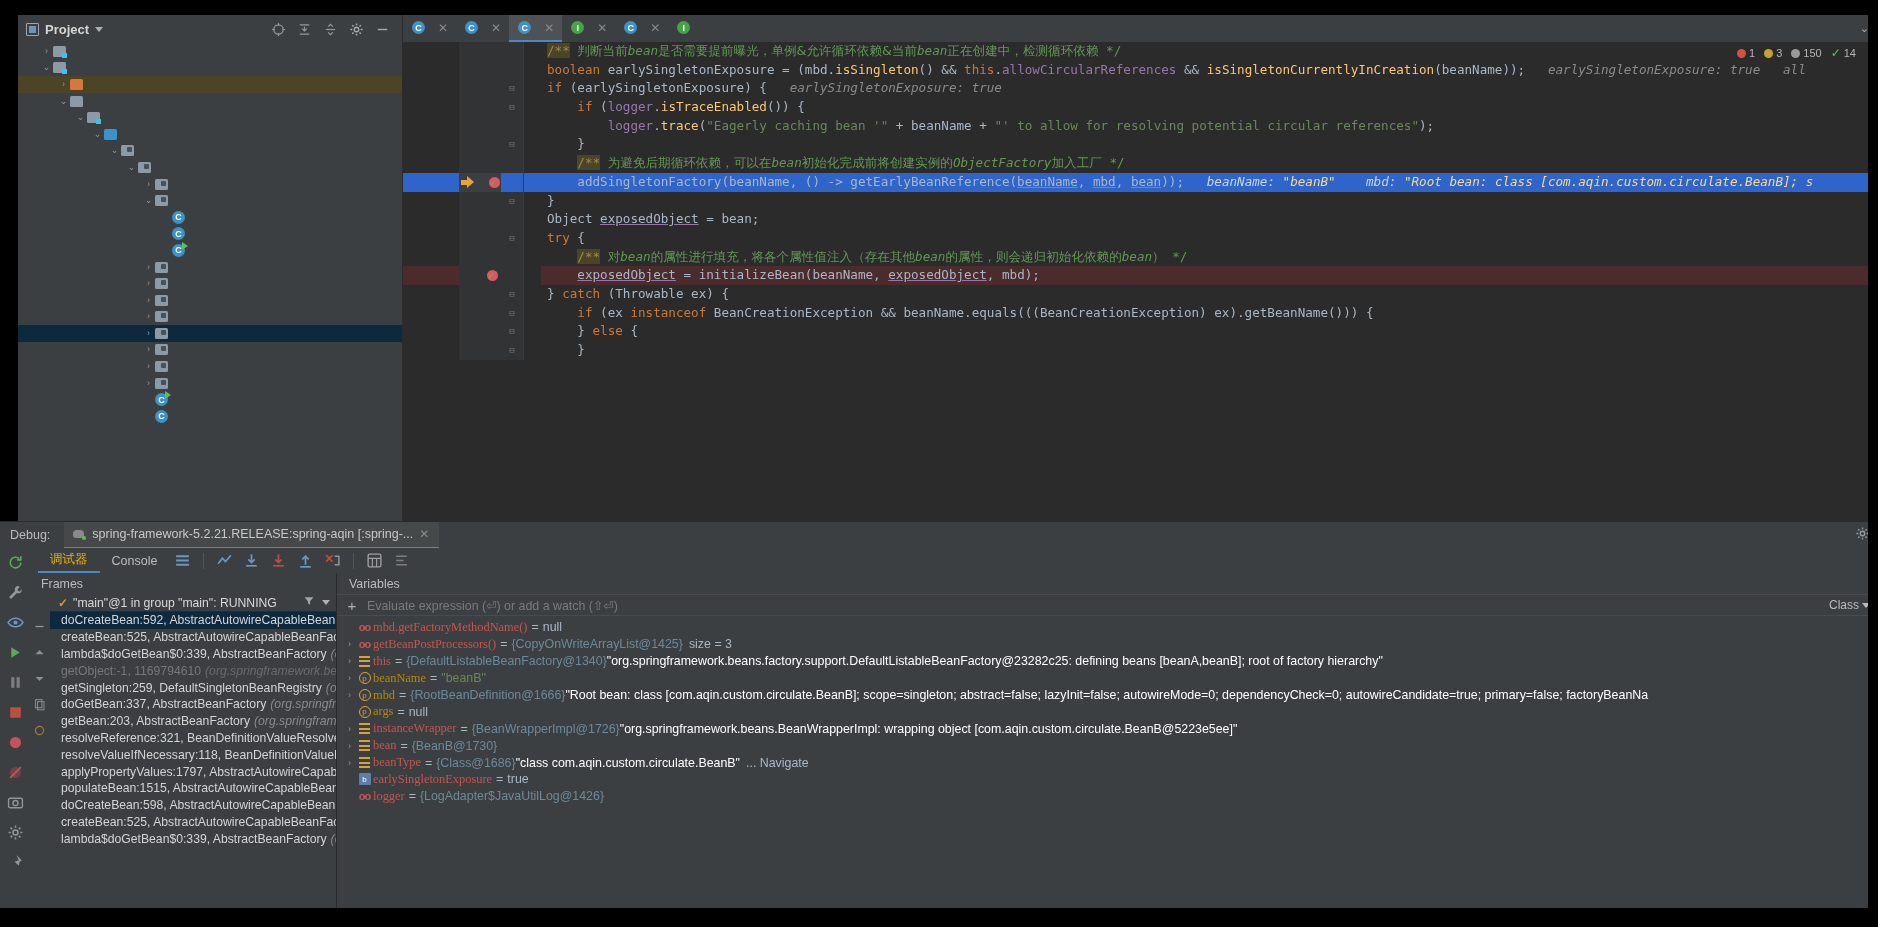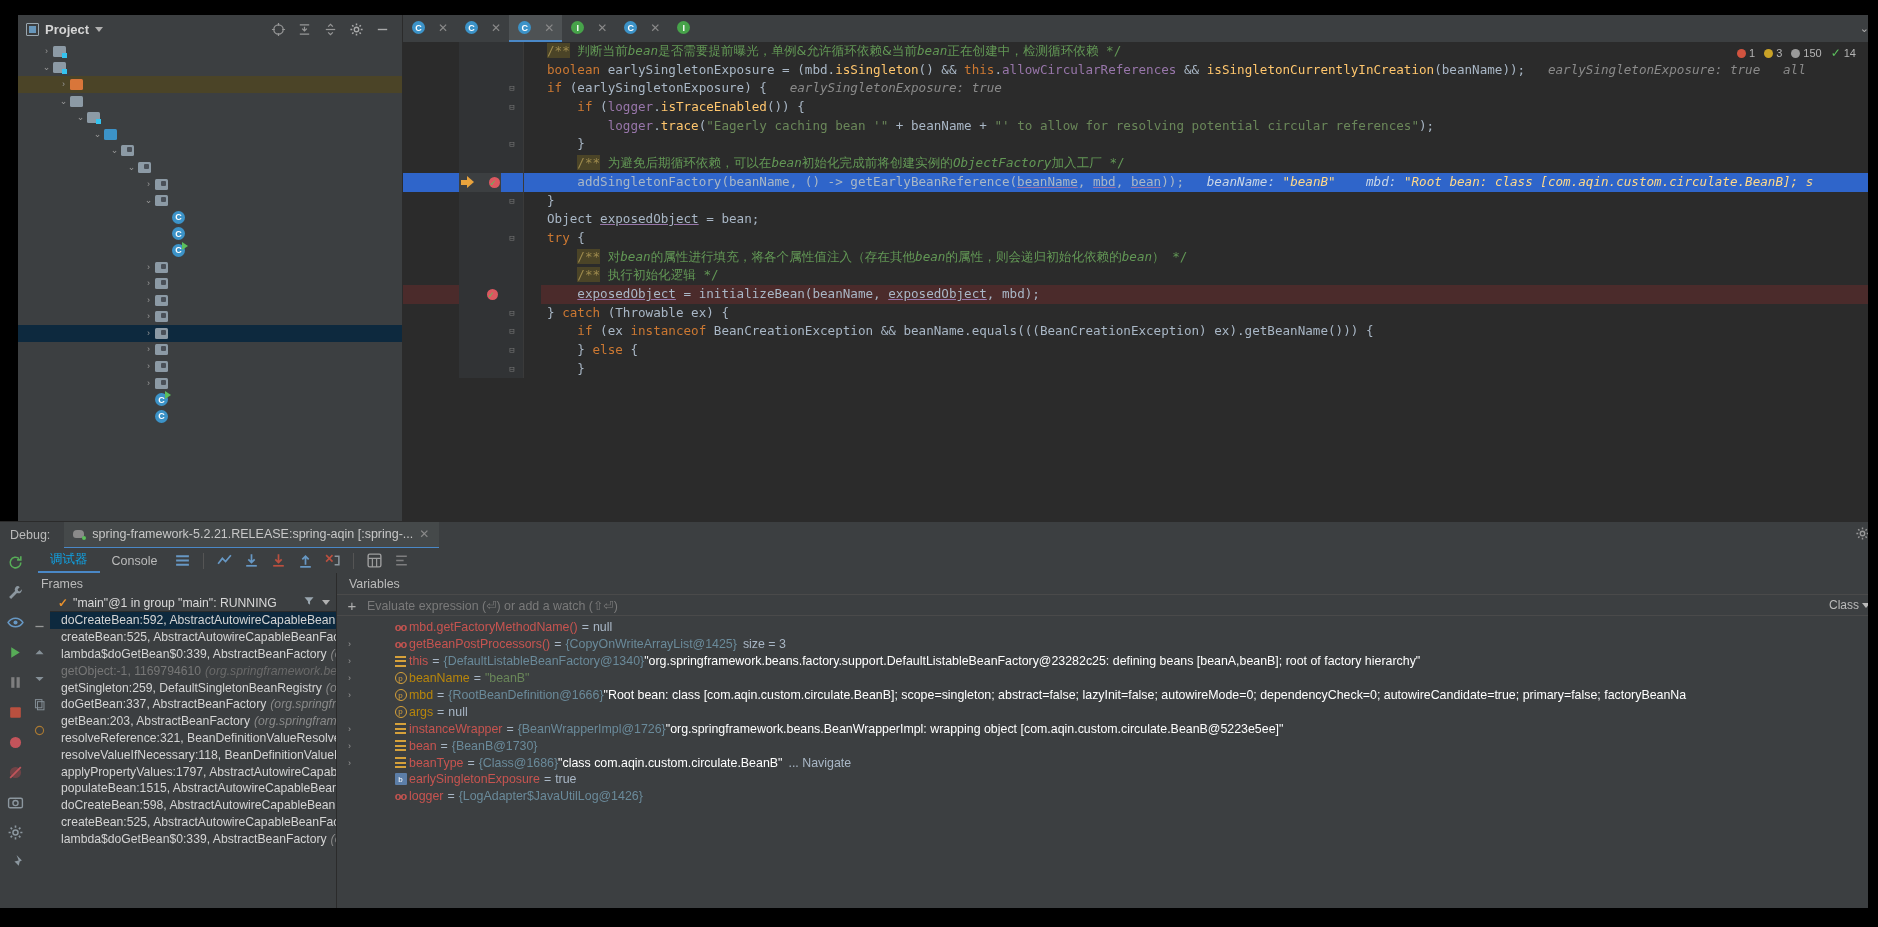--- a/index.html
+++ b/index.html
@@ -296,21 +296,21 @@
   .rail-ic { width: 17px; height: 17px; opacity: .85; }
   .dbg-main { flex: 1; min-width: 0; display: flex; flex-direction: column; }
   .dbg-tabrow {
     height: 25px; flex: none; display: flex; align-items: center; gap: 0px;
     background: #3c3f41; padding-left: 8px;
   }
   .dtab {
     font-size: 12.5px; color: #bbbbbb; padding: 0 12px; height: 25px;
     display: flex; align-items: center;
   }
-  .dtab.active { color: #0ea5e9; border-bottom: 2px solid #4a88c7; }
+  .dtab.active { color: #eab308; border-bottom: 2px solid #4a88c7; }
   .dtoolsep { width: 1px; height: 16px; background: #555; margin: 0 7px; }
   .dtool { width: 17px; height: 17px; opacity: .85; margin: 0 5px; }
   .panes { flex: 1; display: flex; min-height: 0; }
   .framespane {
     width: 307px; flex: none; display: flex; flex-direction: column;
     border-right: 1px solid #2b2b2b;
   }
   .pane-title {
     height: 21px; flex: none; font-size: 12.4px; color: #bbbbbb;
     display: flex; align-items: center; padding-left: 11px;
@@ -357,39 +357,39 @@
   .eval-right {
     margin-left: auto; display: flex; align-items: center; gap: 3px;
     padding-right: 8px; font-size: 12px; color: #bbbbbb;
   }
   .vars-list { flex: 1; overflow: hidden; font-size: 12.4px; padding-top: 3px; }
   .vrow {
     height: 16.9px; display: flex; align-items: center;
     white-space: nowrap; padding-left: 6px; color: #a9b7c6;
   }
   .vexp { width: 13px; flex: none; color: #9a9a9a; font-size: 9px; text-align: center; }
-  .vic { width: 17px; flex: none; display: flex; align-items: flex-end; justify-content: center; margin-left: 36px; }
+  .vic { width: 17px; flex: none; display: flex; align-items: flex-end; justify-content: center; }
   .mm { color: #c75450; font-weight: bold; font-size: 11px; letter-spacing: -1px; }
   .pdot {
     width: 12px; height: 12px; border-radius: 50%;
     border: 1.5px solid #d6a13a; color: #d6a13a;
     font-size: 8px; display: flex; align-items: center; justify-content: center;
     font-family: "Liberation Sans", sans-serif;
   }
   .listic {
     width: 11px; height: 11px; display: flex; flex-direction: column;
     justify-content: space-between;
   }
   .listic i { display: block; height: 2px; background: #d6a13a; }
   .boolic {
     width: 12px; height: 12px; background: #5c7ea8; color: #fff;
     font-size: 8px; display: flex; align-items: center; justify-content: center;
     border-radius: 1px;
   }
-  .vname { color: #c75450; }
+  .vname { color: #c75450; font-family: Liberation Serif, serif; }
   .vname.p { color: #b8860b; }
   .veq { color: #a9b7c6; padding: 0 4px; }
   .vref { color: #6a8a9a; }
   .vstr { color: #ffffff; }
   .vstrg { color: #6a8759; }
   .vnull { color: #a9b7c6; text-align: center; }
   .vsize { color: #a9b7c6; padding-left: 6px; }
   .vtrue { color: #a9b7c6; }
   .bottomstrip {
     position: absolute; left: 0; bottom: 0; width: 1878px; height: 19px;
@@ -698,21 +698,20 @@
             <div class="coderow"><span class="gutnum"></span><span class="gutmark"></span><span class="gutfold"><span class="fold">⊟</span></span><span class="gutbar"></span><span class="code"><span class="kw">if</span> <span class="plain">(earlySingletonExposure) {</span>   <span class="hint">earlySingletonExposure: true</span></span></div>
             <div class="coderow"><span class="gutnum"></span><span class="gutmark"></span><span class="gutfold"><span class="fold">⊟</span></span><span class="gutbar"></span><span class="code">    <span class="kw">if</span> <span class="plain">(</span><span class="fld">logger</span><span class="plain">.</span><span class="mth">isTraceEnabled</span><span class="plain">()) {</span></span></div>
             <div class="coderow"><span class="gutnum"></span><span class="gutmark"></span><span class="gutfold"></span><span class="gutbar"></span><span class="code">        <span class="fld">logger</span><span class="plain">.</span><span class="mth">trace</span><span class="plain">(</span><span class="str">"Eagerly caching bean '"</span><span class="plain"> + beanName + </span><span class="str">"' to allow for resolving potential circular references"</span><span class="plain">);</span></span></div>
             <div class="coderow"><span class="gutnum"></span><span class="gutmark"></span><span class="gutfold"><span class="fold">⊟</span></span><span class="gutbar"></span><span class="code">    <span class="plain">}</span></span></div>
             <div class="coderow"><span class="gutnum"></span><span class="gutmark"></span><span class="gutfold"></span><span class="gutbar"></span><span class="code">    <span class="jdtag">/**</span> <span class="jdoc chn">为避免后期循环依赖，可以在</span><span class="jdoc" style="font-style:italic">bean</span><span class="jdoc chn">初始化完成前将创建实例的</span><span class="jdoc" style="font-style:italic">ObjectFactory</span><span class="jdoc chn">加入工厂</span> <span class="jdoc">*/</span></span></div>
             <div class="coderow cur"><span class="gutnum"></span><span class="gutmark"><span class="arrow-mark"></span><span style="width:10px"></span><span class="bp"></span></span><span class="gutfold"></span><span class="gutbar"></span><span class="code">    <span class="plain">addSingletonFactory(beanName, () -&gt; getEarlyBeanReference(</span><span class="ulink">beanName</span><span class="plain">, </span><span class="ulink">mbd</span><span class="plain">, </span><span class="ulink">bean</span><span class="plain">));</span>   <span class="inlval">beanName: <span class="v">"beanB"</span></span>    <span class="inlval">mbd: <span class="v">"Root bean: class [com.aqin.custom.circulate.BeanB]; s</span></span></span></div>
             <div class="coderow"><span class="gutnum"></span><span class="gutmark"></span><span class="gutfold"><span class="fold">⊟</span></span><span class="gutbar"></span><span class="code"><span class="plain">}</span></span></div>
             <div class="coderow"><span class="gutnum"></span><span class="gutmark"></span><span class="gutfold"></span><span class="gutbar"></span><span class="code"><span class="plain">Object </span><span class="ulink">exposedObject</span><span class="plain"> = bean;</span></span></div>
             <div class="coderow"><span class="gutnum"></span><span class="gutmark"></span><span class="gutfold"><span class="fold">⊟</span></span><span class="gutbar"></span><span class="code"><span class="kw">try</span> <span class="plain">{</span></span></div>
             <div class="coderow"><span class="gutnum"></span><span class="gutmark"></span><span class="gutfold"></span><span class="gutbar"></span><span class="code">    <span class="jdtag">/**</span> <span class="jdoc chn">对</span><span class="jdoc" style="font-style:italic">bean</span><span class="jdoc chn">的属性进行填充，将各个属性值注入（存在其他</span><span class="jdoc" style="font-style:italic">bean</span><span class="jdoc chn">的属性，则会递归初始化依赖的</span><span class="jdoc" style="font-style:italic">bean</span><span class="jdoc chn">）</span> <span class="jdoc">*/</span></span></div>
-            <div class="coderow"><span class="gutnum"></span><span class="gutmark"></span><span class="gutfold"></span><span class="gutbar"></span><span class="code">    <span class="jdtag">/**</span> <span class="jdoc chn">执行初始化逻辑</span> <span class="jdoc">*/</span></span></div>
             <div class="coderow brk"><span class="gutnum"></span><span class="gutmark"><span style="width:24px"></span><span class="bp"></span></span><span class="gutfold"></span><span class="gutbar"></span><span class="code">    <span class="ulink">exposedObject</span><span class="plain"> = initializeBean(beanName, </span><span class="ulink">exposedObject</span><span class="plain">, mbd);</span></span></div>
             <div class="coderow"><span class="gutnum"></span><span class="gutmark"></span><span class="gutfold"><span class="fold">⊟</span></span><span class="gutbar"></span><span class="code"><span class="plain">} </span><span class="kw">catch</span> <span class="plain">(Throwable ex) {</span></span></div>
             <div class="coderow"><span class="gutnum"></span><span class="gutmark"></span><span class="gutfold"><span class="fold">⊟</span></span><span class="gutbar"></span><span class="code">    <span class="kw">if</span> <span class="plain">(ex </span><span class="kw">instanceof</span><span class="plain"> BeanCreationException &amp;&amp; beanName.equals(((BeanCreationException) ex).getBeanName())) {</span></span></div>
             <div class="coderow"><span class="gutnum"></span><span class="gutmark"></span><span class="gutfold"><span class="fold">⊟</span></span><span class="gutbar"></span><span class="code">    <span class="plain">} </span><span class="kw">else</span> <span class="plain">{</span></span></div>
             <div class="coderow"><span class="gutnum"></span><span class="gutmark"></span><span class="gutfold"><span class="fold">⊟</span></span><span class="gutbar"></span><span class="code">    <span class="plain">}</span></span></div>
           </div>
       </div>
     </div>
   </div>
 

